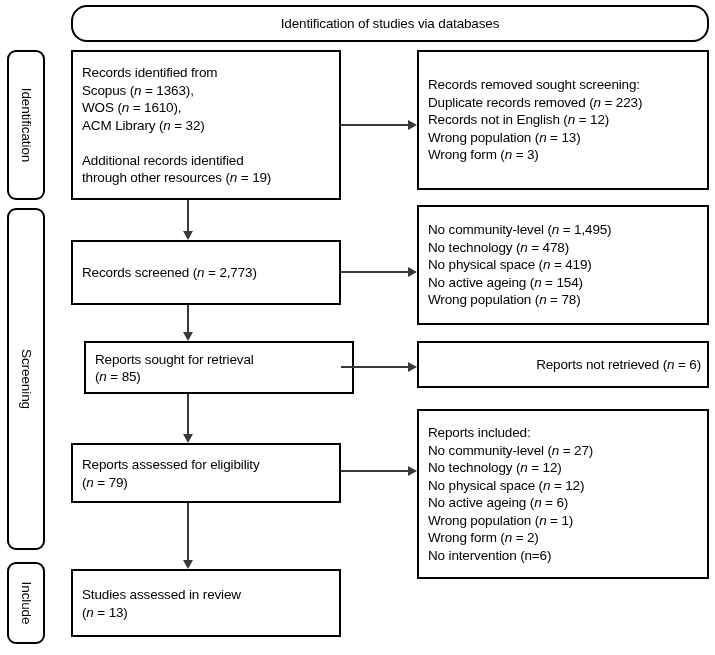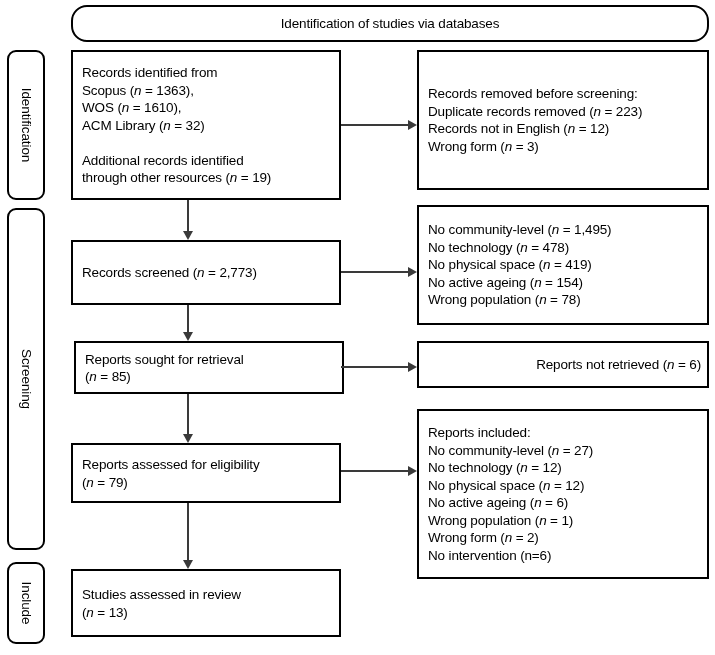--- a/index.html
+++ b/index.html
@@ -130,21 +130,21 @@
         <span class="ln">through other resources (<span class="it">n</span> = 19)</span>
       </div>
   </div>
 
   <div class="box" style="left:71px; top:240px; width:270px; height:65px;">
     <div class="inner">
         <span class="ln">Records screened (<span class="it">n</span> = 2,773)</span>
       </div>
   </div>
 
-  <div class="box" style="left:74px; top:341px; width:270px; height:53px;">
+  <div class="box" style="left:84px; top:341px; width:270px; height:53px;">
     <div class="inner">
       <span class="ln">Reports sought for retrieval</span>
       <span class="ln">(<span class="it">n</span> = 85)</span>
     </div>
   </div>
 
   <div class="box" style="left:71px; top:443px; width:270px; height:60px;">
     <div class="inner">
       <span class="ln">Reports assessed for eligibility</span>
       <span class="ln">(<span class="it">n</span> = 79)</span>
@@ -153,23 +153,24 @@
 
   <div class="box" style="left:71px; top:569px; width:270px; height:68px;">
     <div class="inner">
       <span class="ln">Studies assessed in review</span>
       <span class="ln">(<span class="it">n</span> = 13)</span>
     </div>
   </div>
 
   <div class="box" style="left:417px; top:50px; width:292px; height:140px;">
     <div class="inner">
-      <span class="ln">Records removed before screening:</span>
+      <span class="ln">Records removed sought screening:</span>
       <span class="ln">Duplicate records removed (<span class="it">n</span> = 223)</span>
       <span class="ln">Records not in English (<span class="it">n</span> = 12)</span>
+      <span class="ln">Wrong population (<span class="it">n</span> = 13)</span>
       <span class="ln">Wrong form (<span class="it">n</span> = 3)</span>
     </div>
   </div>
 
   <div class="box" style="left:417px; top:205px; width:292px; height:120px;">
     <div class="inner">
         <span class="ln">No community-level (<span class="it">n</span> = 1,495)</span>
         <span class="ln">No technology (<span class="it">n</span> = 478)</span>
         <span class="ln">No physical space (<span class="it">n</span> = 419)</span>
         <span class="ln">No active ageing (<span class="it">n</span> = 154)</span>

